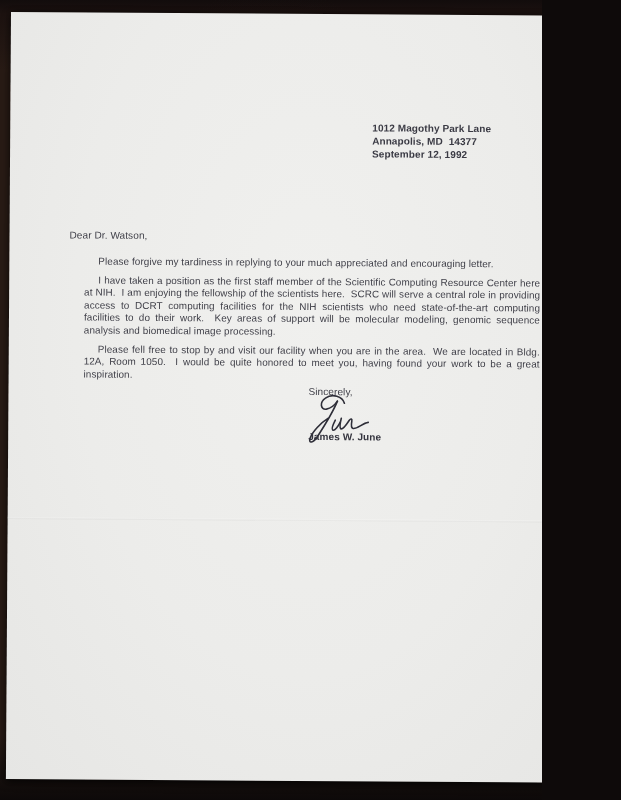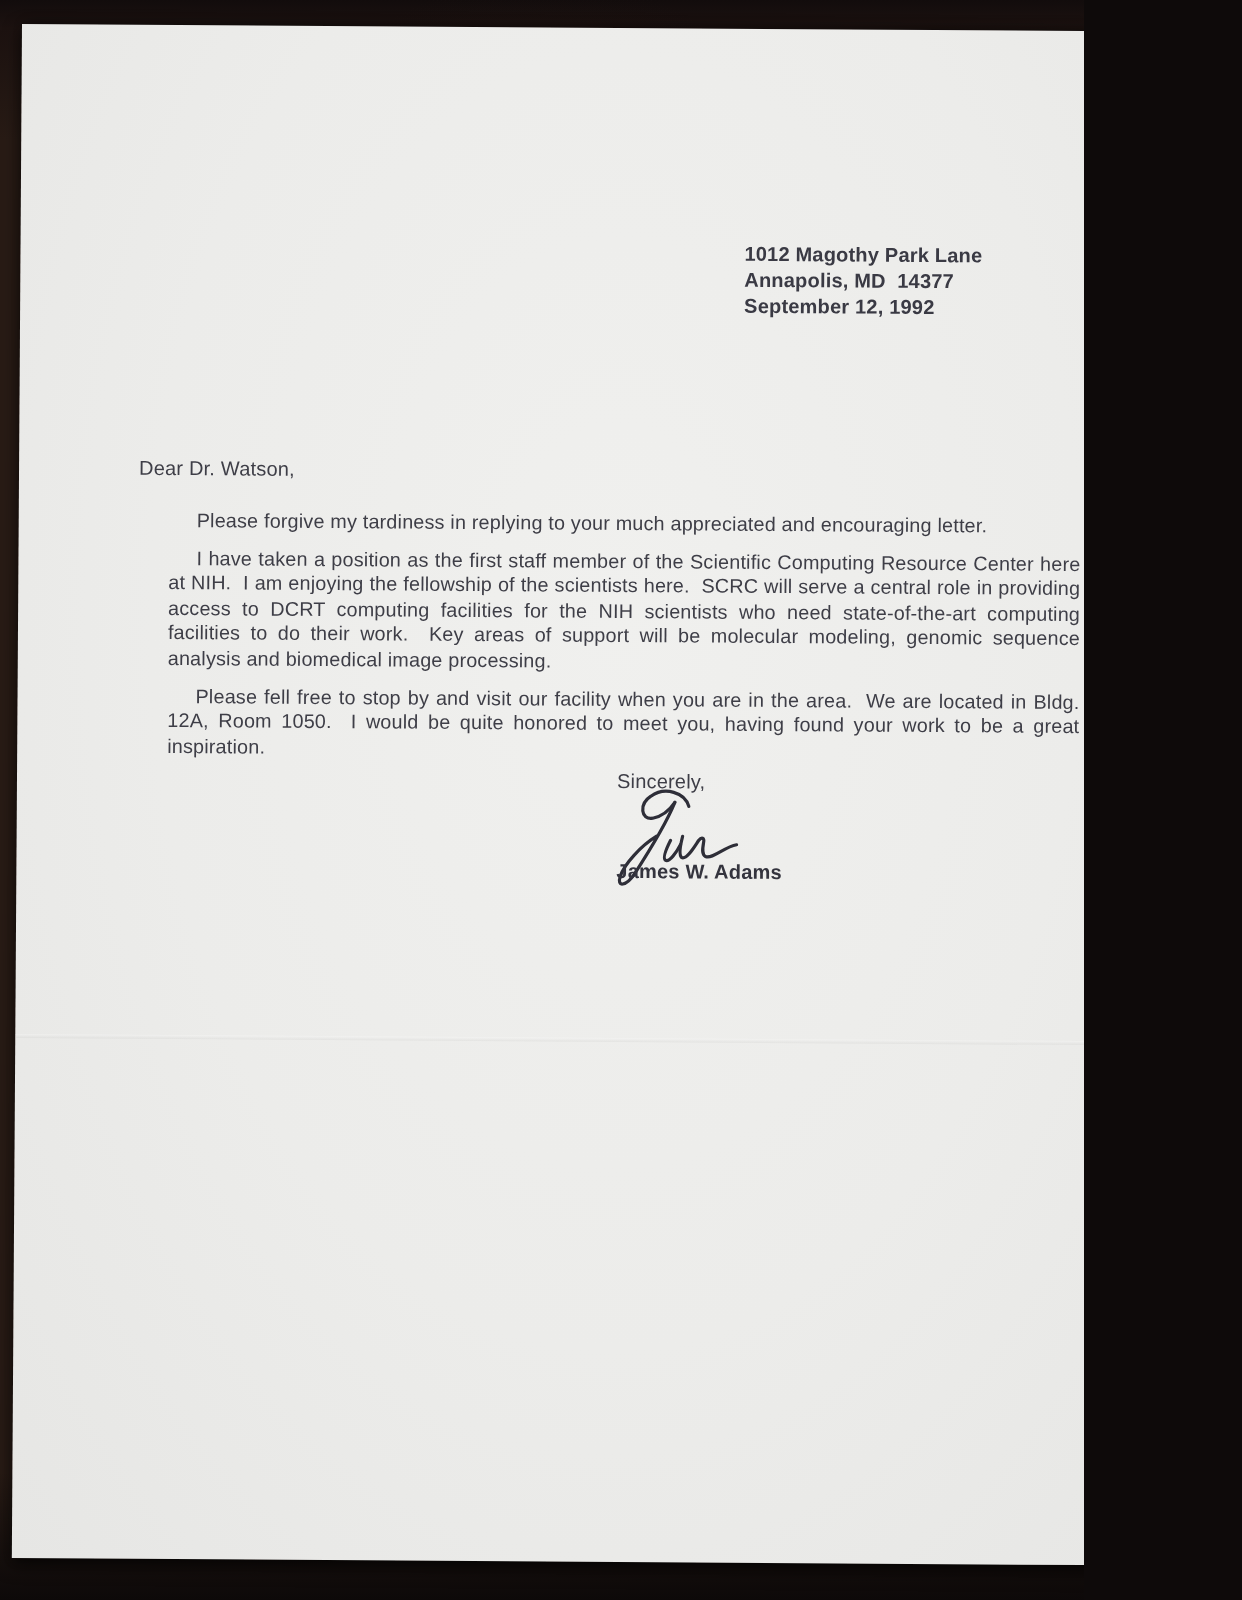--- a/index.html
+++ b/index.html
@@ -70,16 +70,16 @@
       <svg viewBox="0 0 80 56" xmlns="http://www.w3.org/2000/svg">
         <g fill="none" stroke="#2e2e38" stroke-width="1.6" stroke-linecap="round">
           <path d="M 46 11 C 44 4 34 1 27 6 C 21 10 22 18 28 17 C 33 16 37 12 39 9"></path>
           <path d="M 39 9 C 35 19 26 34 19 45 C 15 51 10 52 12 46 C 14 40 22 31 30 26"></path>
           <path d="M 37 28 C 35 32 33 37 34.5 38 C 36.5 39 40 34 42 30"></path>
           <path d="M 43 26 C 42 30 41 35 42.5 36.5 C 45 38 49 31 51 28 C 52.5 26 54 26.5 53.5 29 C 53 32 52.5 35 54.5 36 C 58 37.5 64 31 70 30"></path>
         </g>
       </svg>
     </div>
 
-    <div class="block signed txt">James W. Adams</div>
+    <div class="block signed txt">James W. June</div>
 
   </div>
 </div>
 
 </body></html>

